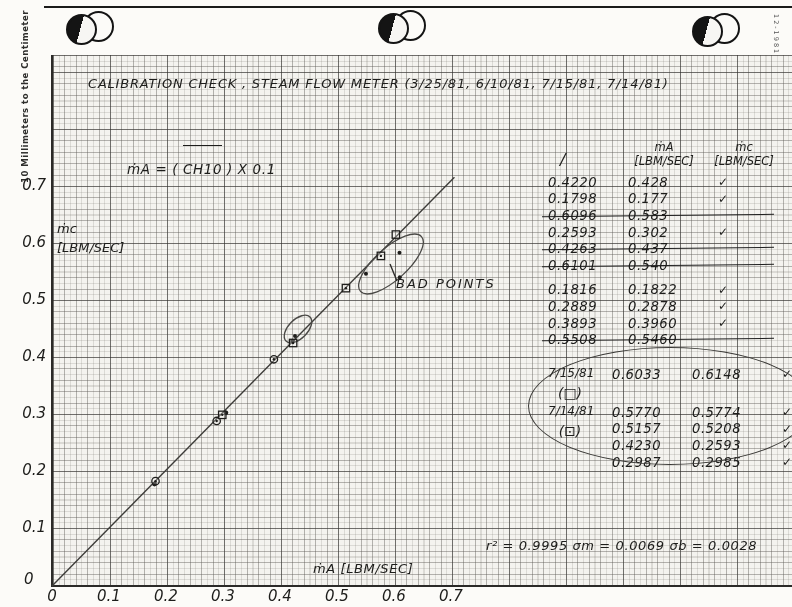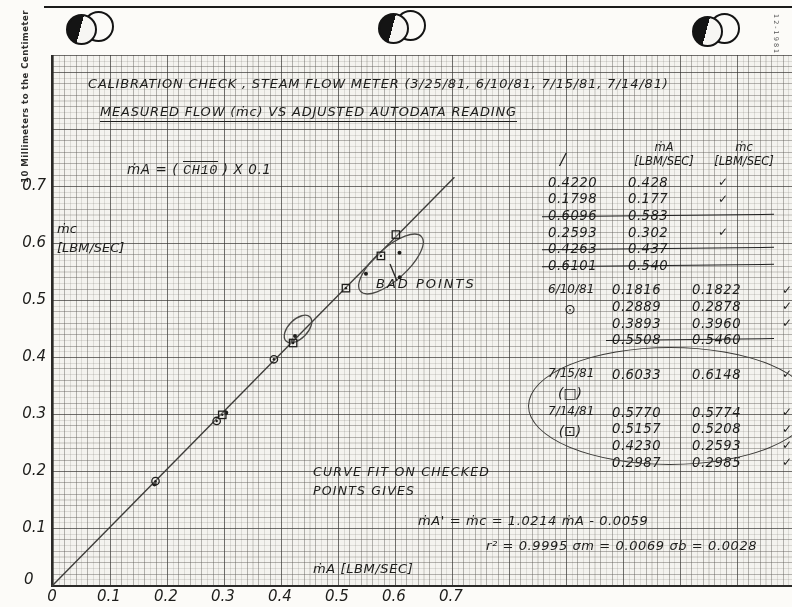--- a/index.html
+++ b/index.html
@@ -43,33 +43,33 @@
     position:absolute; left:772px; top:14px;
     writing-mode:vertical-rl; font-size:6.5px; letter-spacing:2px; color:#555;
   }
   .corner-mark{position:absolute;left:777px;top:548px;font-size:12px;transform:rotate(90deg);}
 
   
   .title1{position:absolute;left:88px;top:76px;font-size:13px;letter-spacing:.8px;white-space:nowrap;}
   .title2{position:absolute;left:100px;top:104px;font-size:13px;letter-spacing:.8px;white-space:nowrap;
     border-bottom:1.6px solid #1d1d1b;padding-bottom:2px;}
   .formula{position:absolute;left:127px;top:161px;font-size:13.5px;letter-spacing:.6px;white-space:nowrap;}
-  .formula .over{border-top:1.6px solid #1d1d1b;padding-top:1px;font-family:Liberation Mono, monospace;}
+  .formula .over{border-top:1.6px solid #1d1d1b;padding-top:15px;}
 
   
   .y-unit{position:absolute;left:57px;top:220px;font-size:13px;line-height:1.45;}
   .x-unit{position:absolute;left:313px;top:561px;font-size:13px;letter-spacing:.6px;}
 
   
   .ytick{position:absolute;left:0;width:46px;text-align:right;font-size:15px;}
   .xtick{position:absolute;top:587px;width:40px;text-align:center;font-size:15px;}
   .y-origin{position:absolute;left:24px;top:570px;font-size:15px;}
 
   
-  .bad-points{position:absolute;left:376px;top:276px;font-size:13px;letter-spacing:2px;}
+  .bad-points{position:absolute;left:396px;top:276px;font-size:13px;letter-spacing:2px;}
   .curvefit{position:absolute;left:313px;top:463px;font-size:12.5px;letter-spacing:1.2px;line-height:1.5;}
   .fit-eq{position:absolute;left:418px;top:513px;font-size:13px;letter-spacing:.6px;white-space:nowrap;}
   .fit-stats{position:absolute;left:438px;top:538px;font-size:13px;letter-spacing:.6px;white-space:nowrap;margin-left:48px;}
 
   
   .flow-table{position:absolute;left:548px;top:140px;width:246px;}
   .thead{display:flex;font-size:11.5px;line-height:1.25;text-align:center;margin-bottom:4px;}
   .thead .slash{width:64px;font-size:16px;text-align:left;padding-left:12px;padding-top:10px;}
   .thead .hcol{width:80px;text-align:center;}
   .tgroup{display:flex;}
@@ -146,21 +146,20 @@
       <circle cx="380.89" cy="255.882" r="1.2" class="mfill"></circle>
       <rect x="342.249" y="284.44399999999996" width="7.4" height="7.4" class="mstroke"></rect>
       <circle cx="345.949" cy="288.14399999999995" r="1.2" class="mfill"></circle>
       <rect x="289.41" y="339.278" width="7.4" height="7.4" class="mstroke"></rect>
       <circle cx="293.11" cy="342.978" r="1.2" class="mfill"></circle>
       <rect x="218.55900000000003" y="411.15500000000003" width="7.4" height="7.4" class="mstroke"></rect>
       <circle cx="222.25900000000001" cy="414.855" r="1.2" class="mfill"></circle>
     </svg>
 
   <div class="title1 hand">CALIBRATION CHECK , STEAM FLOW METER   (3/25/81, 6/10/81, 7/15/81, 7/14/81)</div>
-  <div class="title2 hand">MEASURED FLOW (ṁc) VS  ADJUSTED  AUTODATA  READING</div>
 
   <div class="formula hand"><span>ṁA  =  ( </span><span class="over">CH10</span><span> )  X 0.1</span></div>
 
   <div class="y-unit hand">
     <div>ṁc</div>
     <div>[LBM/SEC]</div>
   </div>
   <div class="x-unit hand">ṁA [LBM/SEC]</div>
 
   <div id="axis-ticks">
@@ -177,25 +176,20 @@
       <span class="ytick hand" style="top: 404px;">0.3</span>
       <span class="ytick hand" style="top: 347px;">0.4</span>
       <span class="ytick hand" style="top: 290px;">0.5</span>
       <span class="ytick hand" style="top: 233px;">0.6</span>
       <span class="ytick hand" style="top: 176px;">0.7</span>
     </div>
   <div class="y-origin hand">0</div>
 
   <div class="bad-points hand">BAD POINTS</div>
 
-  <div class="curvefit hand">
-    <div>CURVE FIT ON CHECKED</div>
-    <div>POINTS GIVES</div>
-  </div>
-  <div class="fit-eq hand">ṁA' = ṁc  =  1.0214 ṁA - 0.0059</div>
   <div class="fit-stats hand">r² = 0.9995     σm = 0.0069    σb = 0.0028</div>
 
   <div class="flow-table hand" id="flow-table">
     <div class="thead">
       <div class="slash">/</div>
       <div class="hcol">
         <div>ṁA</div>
         <div>[LBM/SEC]</div>
       </div>
       <div class="hcol">
@@ -231,24 +225,20 @@
             <span class="chk"></span>
           </div>
           <div class="trow struck">
             <span class="num">0.6101</span>
             <span class="num">0.540</span>
             <span class="chk"></span>
           </div>
         </div>
       </div>
       <div class="tgroup tg-1">
-        <div class="datecol">
-          <div>6/10/81</div>
-          <div class="sym">⊙</div>
-        </div>
         <div class="rowcol">
           <div class="trow">
             <span class="num">0.1816</span>
             <span class="num">0.1822</span>
             <span class="chk">✓</span>
           </div>
           <div class="trow">
             <span class="num">0.2889</span>
             <span class="num">0.2878</span>
             <span class="chk">✓</span>

